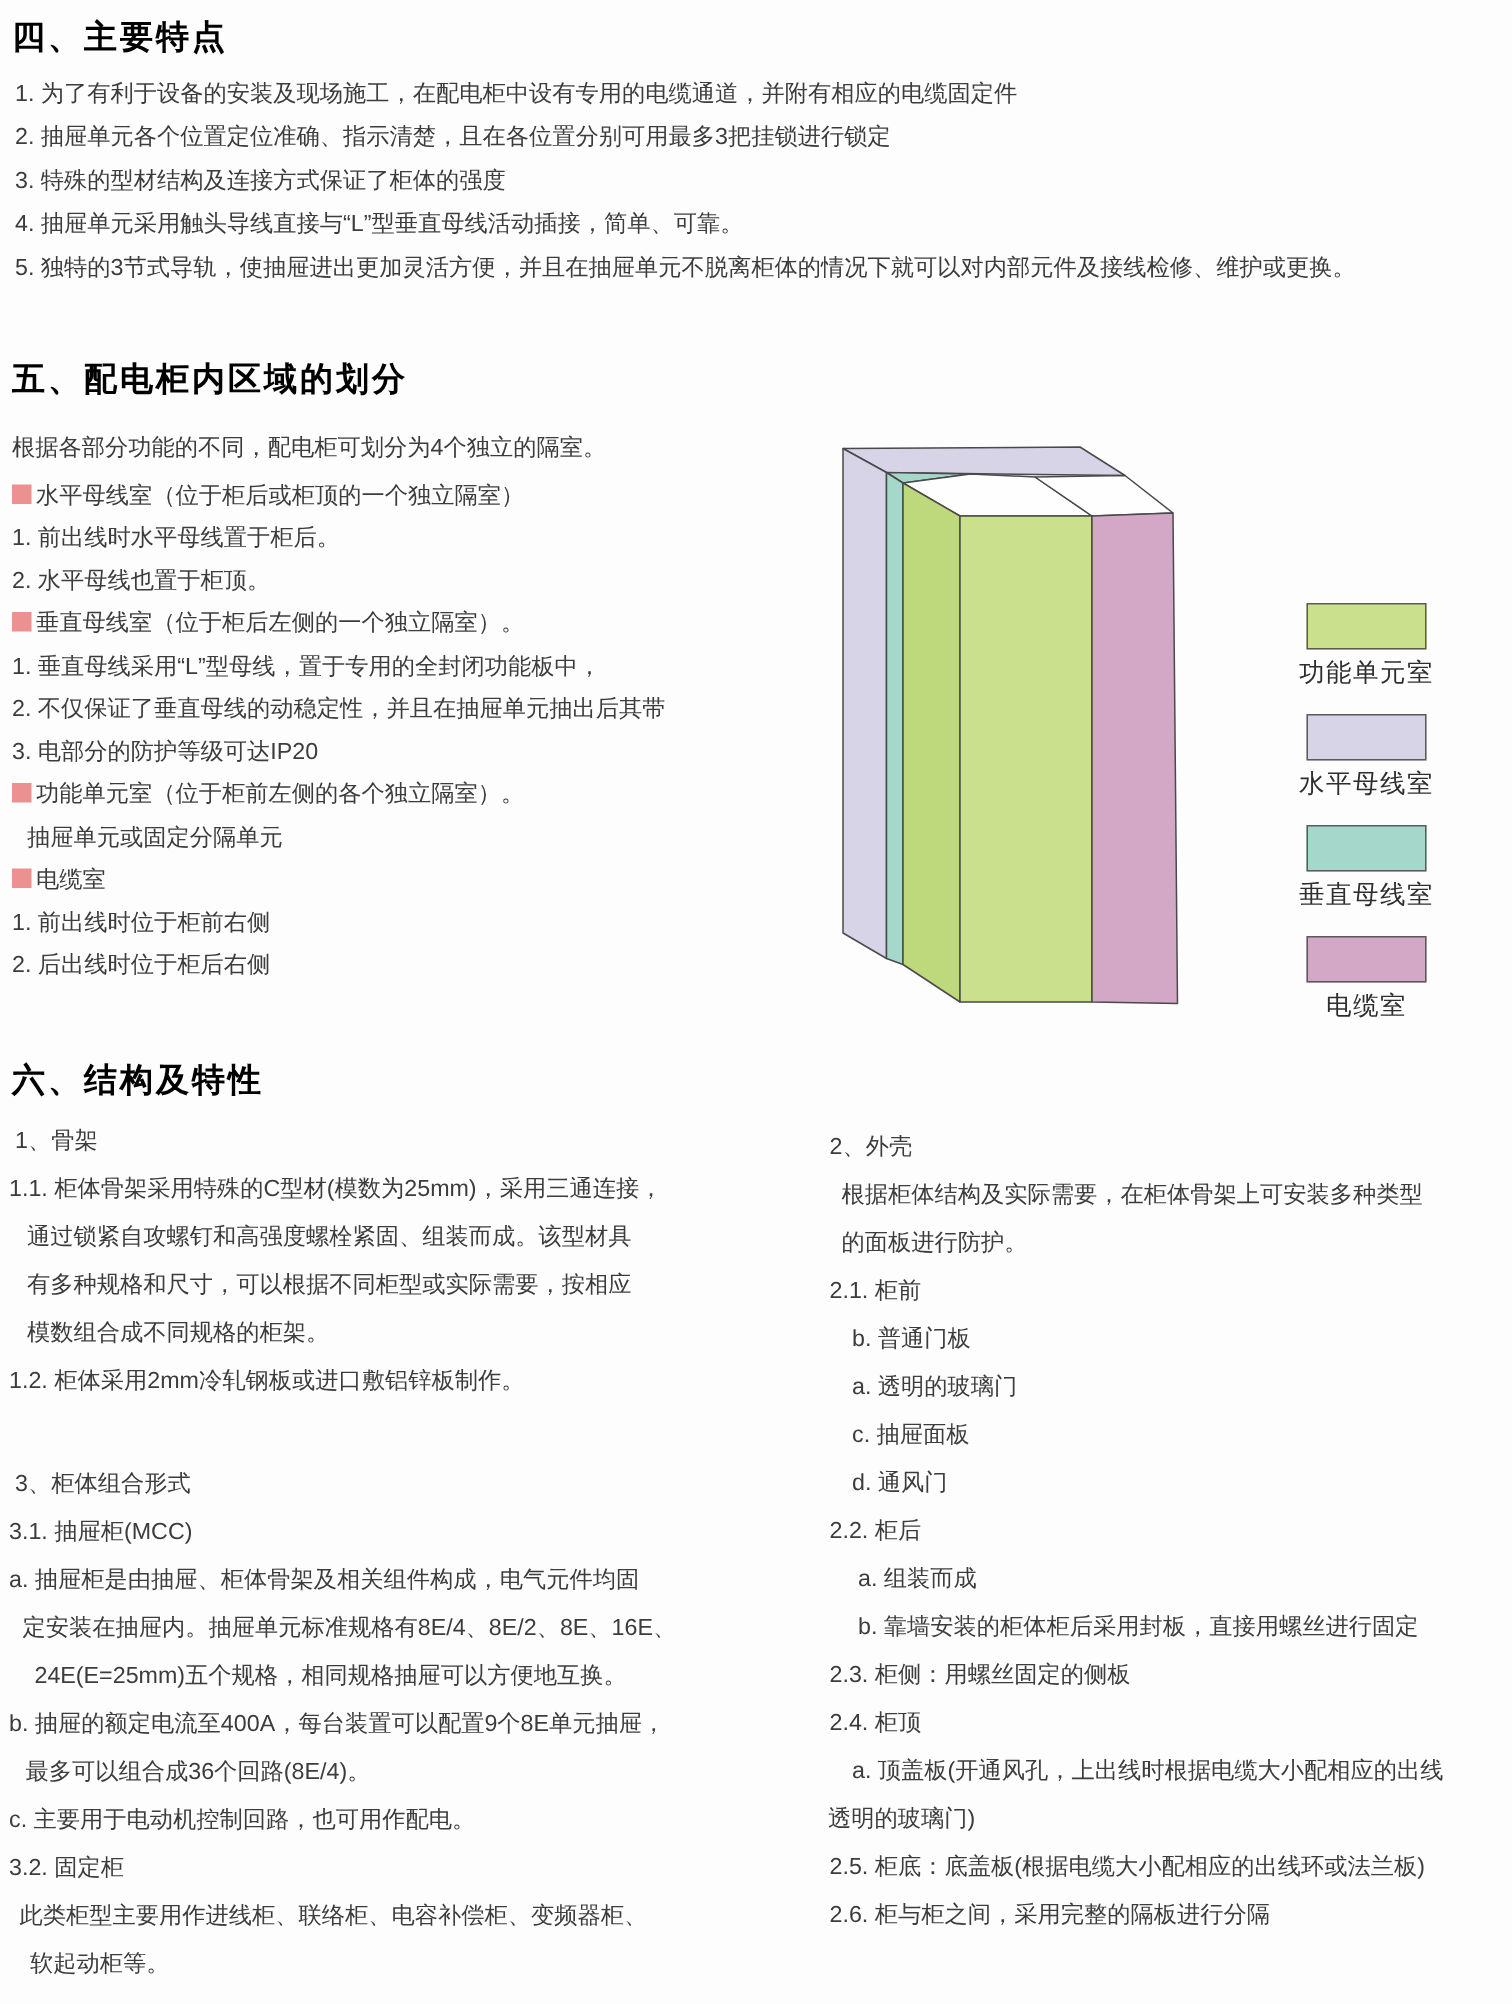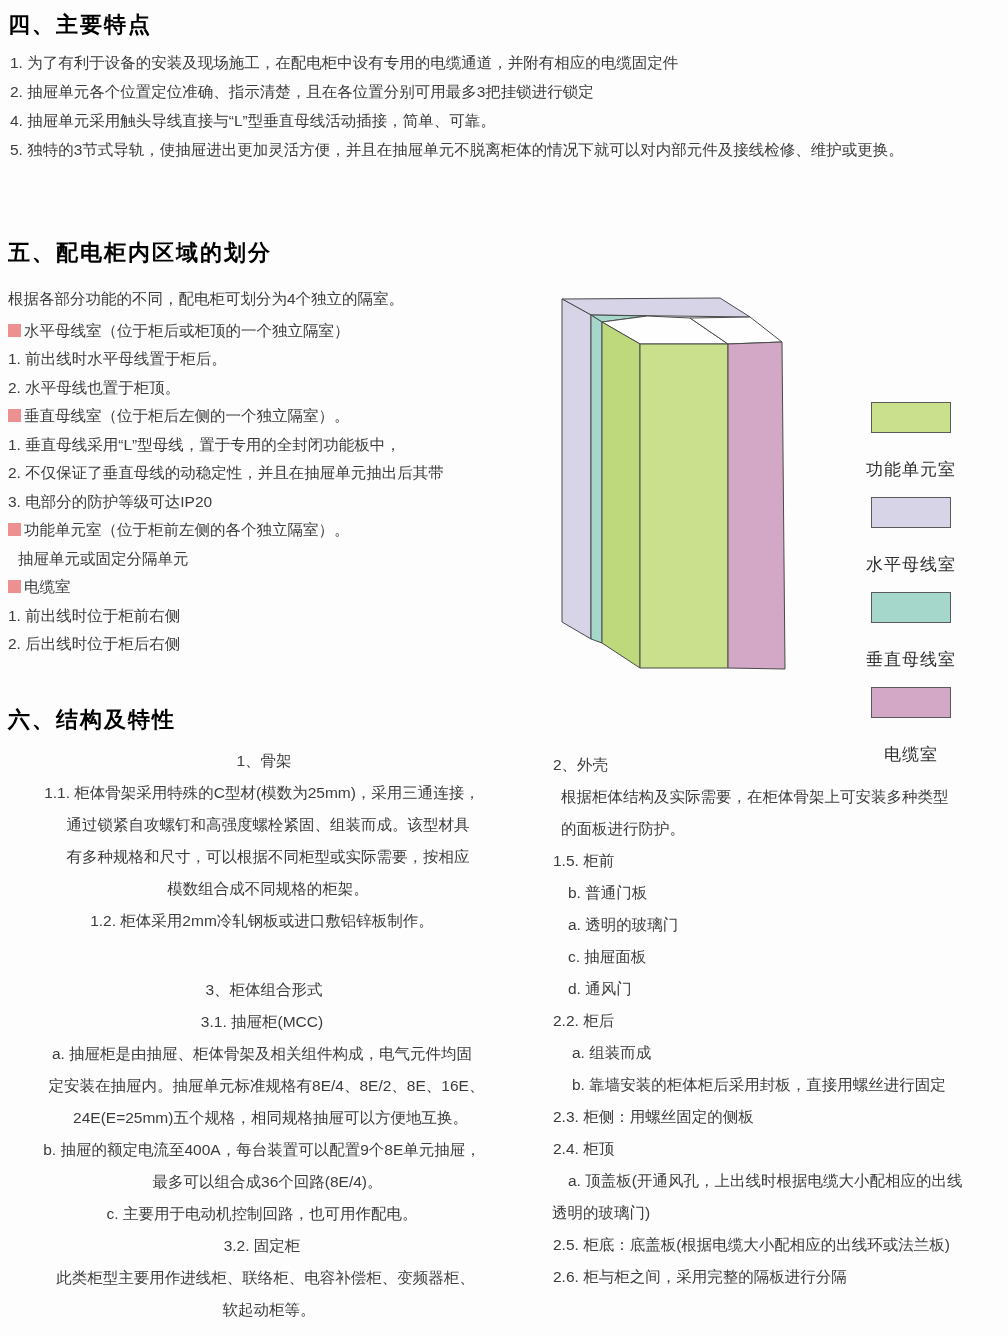--- a/index.html
+++ b/index.html
@@ -19,37 +19,38 @@
   .s5-lines{position:absolute;left:8px;top:285px;width:545px;}
   .s5-lines .ln{font-size:15.5px;line-height:28.5px;}
   .s5-lines .intro{margin-bottom:3px;}
   .s5-lines .ind{padding-left:10px;}
   .marker{display:inline-block;width:13px;height:13px;margin-right:3px;vertical-align:-1px;}
   
   .cab{position:absolute;left:550px;top:280px;width:260px;height:420px;}
   .legend{position:absolute;left:861px;top:402px;width:100px;}
   .legend-item{margin-bottom:15px;}
   .swatch{width:78px;height:29px;border:1px solid #5a5a5a;margin:0 auto;}
-  .legend-label{text-align:center;font-size:17px;line-height:24px;margin-top:25px;color:#2e2e2e;letter-spacing:1px;}
+  .legend-label{text-align:center;font-size:17px;line-height:24px;margin-top:4px;color:#2e2e2e;letter-spacing:1px;}
   
   .s6col{position:absolute;}
   .s6col .ln{font-size:15.5px;line-height:32px;}
-  .s6-left{left:6px;top:745px;width:512px;text-align:center;}
+  .s6-left{left:6px;top:745px;width:512px;}
   .s6-right{left:552px;top:749px;width:452px;}
   .sp{height:37px;}
 </style>
 </head>
 <body>
 
 <div class="page">
 
   <h2 class="hd" style="left:8px;top:12px;">四、主要特点</h2>
   <div class="s4-items">
     <div class="ln">1. 为了有利于设备的安装及现场施工，在配电柜中设有专用的电缆通道，并附有相应的电缆固定件</div>
     <div class="ln">2. 抽屉单元各个位置定位准确、指示清楚，且在各位置分别可用最多3把挂锁进行锁定</div>
+    <div class="ln">3. 特殊的型材结构及连接方式保证了柜体的强度</div>
     <div class="ln">4. 抽屉单元采用触头导线直接与“L”型垂直母线活动插接，简单、可靠。</div>
     <div class="ln">5. 独特的3节式导轨，使抽屉进出更加灵活方便，并且在抽屉单元不脱离柜体的情况下就可以对内部元件及接线检修、维护或更换。</div>
   </div>
 
   <h2 class="hd" style="left:8px;top:240px;">五、配电柜内区域的划分</h2>
   <div class="s5-lines">
     <div class="ln intro">根据各部分功能的不同，配电柜可划分为4个独立的隔室。</div>
     <div class="ln"><span class="marker" style="background-color: rgb(236, 144, 146);"></span><span>水平母线室（位于柜后或柜顶的一个独立隔室）</span></div>
     <div class="ln">1. 前出线时水平母线置于柜后。</div>
     <div class="ln">2. 水平母线也置于柜顶。</div>
@@ -117,21 +118,21 @@
     <div class="ln" style="padding-left:0">c. 主要用于电动机控制回路，也可用作配电。</div>
     <div class="ln" style="padding-left:0">3.2. 固定柜</div>
     <div class="ln" style="padding-left:7px">此类柜型主要用作进线柜、联络柜、电容补偿柜、变频器柜、</div>
     <div class="ln" style="padding-left:14px">软起动柜等。</div>
   </div>
 
   <div class="s6col s6-right">
     <div class="ln" style="padding-left:1px">2、外壳</div>
     <div class="ln" style="padding-left:9px">根据柜体结构及实际需要，在柜体骨架上可安装多种类型</div>
     <div class="ln" style="padding-left:9px">的面板进行防护。</div>
-    <div class="ln" style="padding-left:1px">1.5. 柜前</div>
+    <div class="ln" style="padding-left:1px">2.1. 柜前</div>
     <div class="ln" style="padding-left:16px">b. 普通门板</div>
     <div class="ln" style="padding-left:16px">a. 透明的玻璃门</div>
     <div class="ln" style="padding-left:16px">c. 抽屉面板</div>
     <div class="ln" style="padding-left:16px">d. 通风门</div>
     <div class="ln" style="padding-left:1px">2.2. 柜后</div>
     <div class="ln" style="padding-left:20px">a. 组装而成</div>
     <div class="ln" style="padding-left:20px">b. 靠墙安装的柜体柜后采用封板，直接用螺丝进行固定</div>
     <div class="ln" style="padding-left:1px">2.3. 柜侧：用螺丝固定的侧板</div>
     <div class="ln" style="padding-left:1px">2.4. 柜顶</div>
     <div class="ln" style="padding-left:16px">a. 顶盖板(开通风孔，上出线时根据电缆大小配相应的出线</div>

